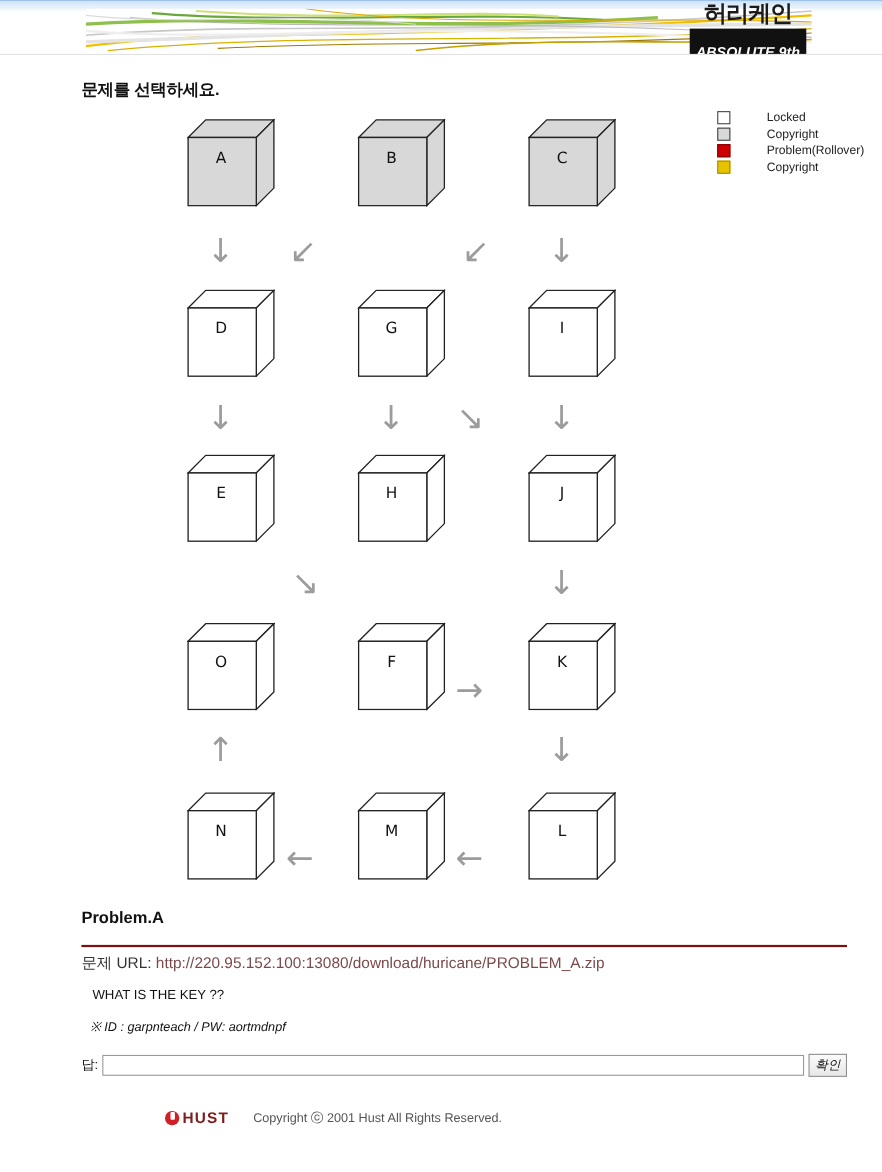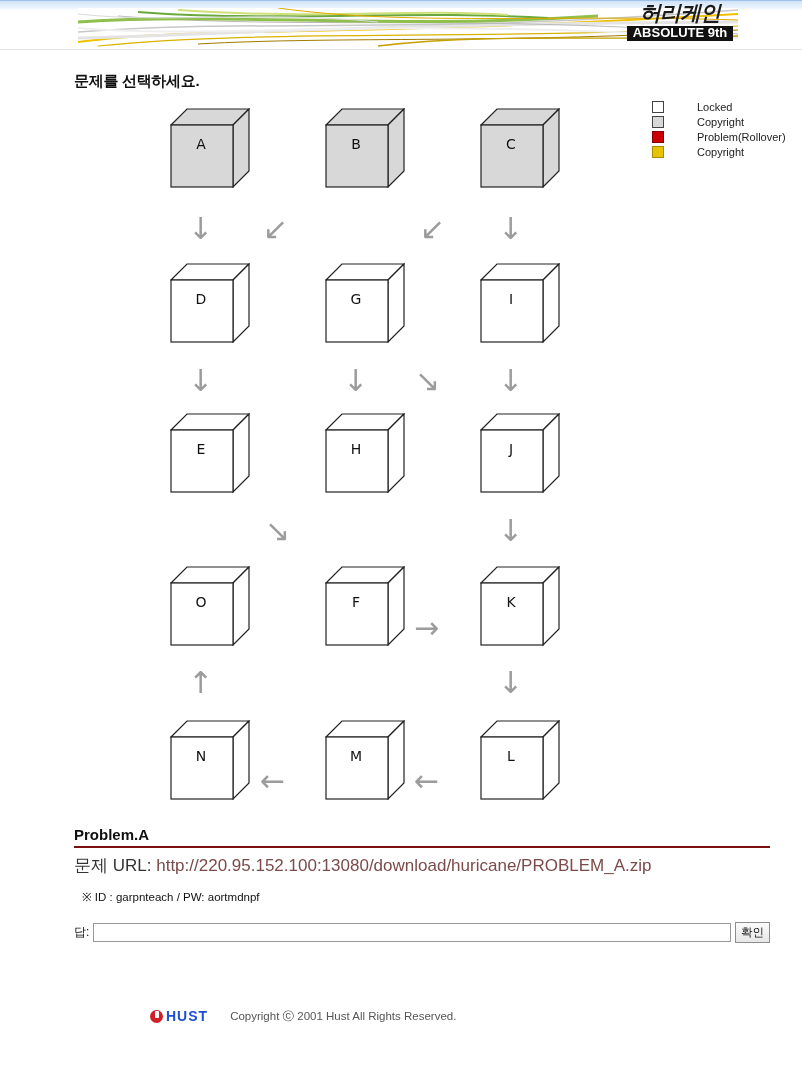--- a/index.html
+++ b/index.html
@@ -50,29 +50,29 @@
   }
   .banner .logo .kor {
     font-size: 21px;
     font-weight: bold;
     color: #1b1b1b;
     letter-spacing: -1px;
     white-space: nowrap;
     overflow: hidden;
     height: 22px;
     display: block;
-    font-style: italic;
   }
   .banner .logo .abs {
     display: inline-block;
     background: #111;
     color: #fff;
     font-size: 13px;
     font-weight: bold;
-    padding: 0 6px 2px 6px;
+    font-style: italic;
+    padding: 15px 6px 2px 6px;
     letter-spacing: 0px;
     margin-top: 2px;
   }
   .banner .rule {
     position: absolute;
     left: 0;
     top: 49px;
     width: 802px;
     height: 1px;
     background: #e2e2e2;
@@ -153,47 +153,48 @@
   .problem {
     position: absolute;
     left: 74px;
     top: 826px;
     width: 656px;
   }
   .problem-title {
     font-size: 15px;
     font-weight: bold;
     color: #111;
-    padding-bottom: 3px;
+    padding-bottom: 16px;
   }
   .problem-divider {
     height: 2px;
     background: #7c1010;
     width: 696px;
     margin-bottom: 6px;
   }
   .problem-url-row {
-    font-size: 17px;
+    font-size: 14px;
     color: #333;
     margin-bottom: 12px;
   }
   .problem-url-row .url {
     color: #7c4a4a;
   }
   .problem-statement {
     font-size: 12px;
     color: #111;
     margin-left: 10px;
     margin-bottom: 14px;
   }
   .problem-note {
     font-size: 11.5px;
     color: #111;
     margin-left: 8px;
     margin-bottom: 18px;
+    font-style: italic;
   }
   .answer-row {
     display: flex;
     align-items: center;
     width: 696px;
   }
   .answer-label {
     font-size: 12px;
     color: #111;
     margin-right: 4px;
@@ -211,36 +212,37 @@
   .answer-submit {
     margin-left: 4px;
     height: 21px;
     padding: 0 5px;
     font-size: 11.5px;
     font-family: "Liberation Sans", sans-serif;
     border: 1px solid #8d8d8d;
     background: linear-gradient(to bottom, #fbfbfb, #e7e7e7);
     color: #111;
     cursor: pointer;
+    font-style: italic;
   }
 
   
   .footer {
     position: absolute;
     left: 150px;
     top: 1008px;
     display: flex;
     align-items: center;
   }
   .footer .hust-logo {
     display: flex;
     align-items: center;
     font-weight: bold;
     font-size: 14px;
-    color: #1d4ed8;
+    color: #7f1d1d;
     letter-spacing: 1px;
   }
   .footer .hust-mark {
     width: 13px;
     height: 13px;
     border-radius: 50%;
     background: #d21f26;
     margin-right: 3px;
     position: relative;
   }
@@ -468,20 +470,21 @@
   <span class="arrow" style="left:264px;top:658px;">←</span>
 </div>
 
 <div class="problem">
   <div class="problem-title">Problem.A</div>
   <div class="problem-divider"></div>
   <div class="problem-url-row">
     <span>문제 URL:</span>
     <span class="url">http://220.95.152.100:13080/download/huricane/PROBLEM_A.zip</span>
   </div>
+  <div class="problem-statement">WHAT IS THE KEY ??</div>
   <div class="problem-note">※ ID : garpnteach / PW: aortmdnpf</div>
   <div class="answer-row">
     <span class="answer-label">답:</span>
     <input class="answer-input" type="text" value="" style="">
     <button class="answer-submit">확인</button>
   </div>
 </div>
 
 <div class="footer">
   <div class="hust-logo">

